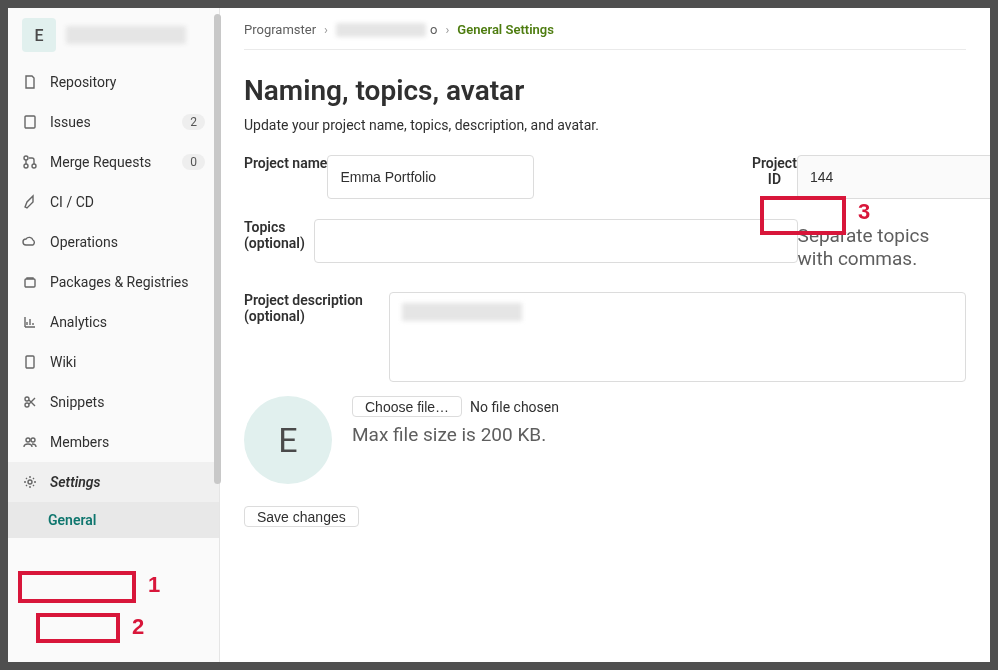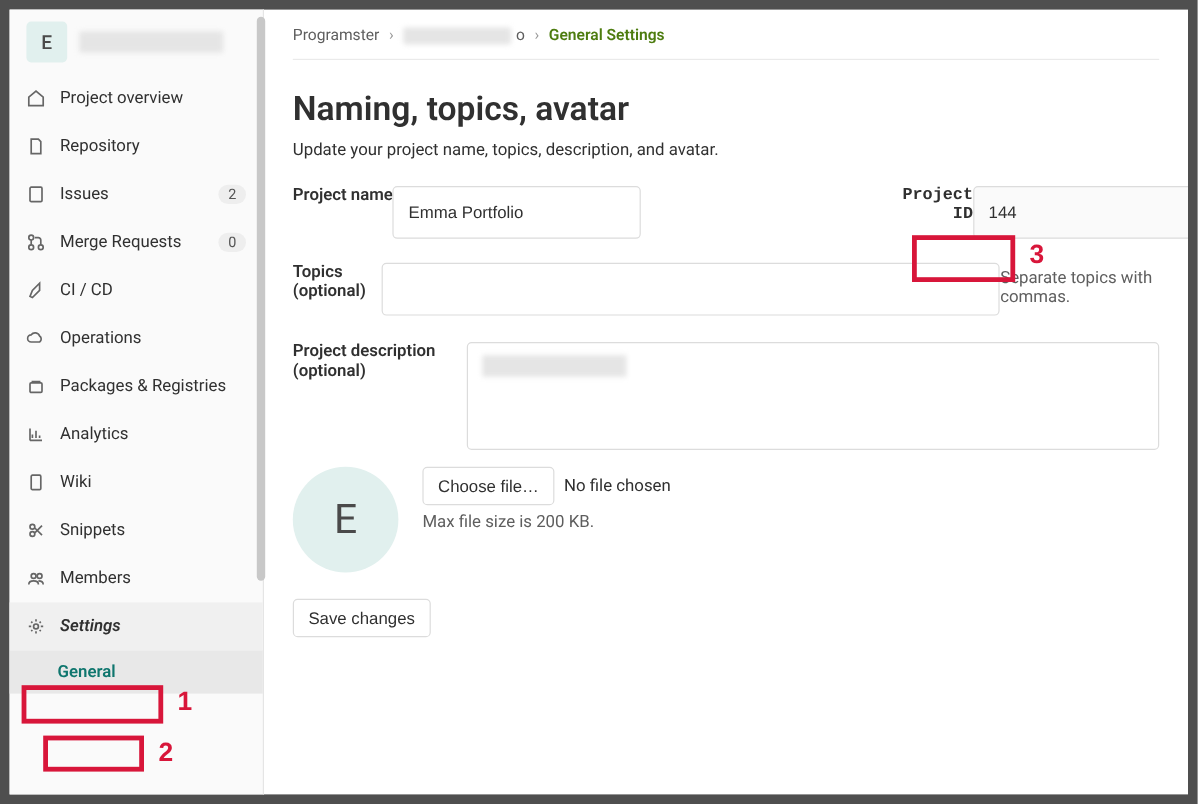--- a/index.html
+++ b/index.html
@@ -24,54 +24,46 @@
 .breadcrumb .sep { color: #999; }
 .bc-redact { display: inline-block; width: 90px; height: 14px; background: #e5e5e5; filter: blur(2px); border-radius: 2px; vertical-align: middle; }
 .hr { border: none; border-top: 1px solid #eaeaea; margin-bottom: 24px; }
 h2 { font-size: 28px; font-weight: 600; color: #303030; margin-bottom: 10px; }
 .subtitle { font-size: 14px; color: #303030; margin-bottom: 22px; }
 .row { display: flex; gap: 18px; margin-bottom: 20px; }
 .field { display: flex; flex-direction: row; }
 .field-label { font-size: 14px; font-weight: 600; color: #303030; margin-bottom: 6px; }
 .input { height: 44px; border: 1px solid #dcdcdc; border-radius: 4px; padding: 0 12px; font-size: 14px; color: #303030; background: #fff; }
 .input[readonly] { background: #fafafa; }
-.hint { font-size: 14px; color: #5e5e5e; margin-top: 5px; }
+.hint { font-size: 19px; color: #5e5e5e; margin-top: 5px; }
 .desc-textarea-wrap { width: 100%; border: 1px solid #dcdcdc; border-radius: 4px; padding: 10px 12px; height: 90px; }
 .desc-redact { width: 120px; height: 18px; background: #e5e5e5; filter: blur(2px); }
 .avatar-row { display: flex; gap: 20px; align-items: flex-start; margin-top: 14px; margin-bottom: 20px; }
 .avatar-big { width: 88px; height: 88px; background: #e1f0ee; border-radius: 50%; display: flex; align-items: center; justify-content: center; font-size: 34px; font-weight: 400; color: #4a4a4a; }
 .avatar-right { flex: 1; }
 .avatar-right .field-label { margin-bottom: 8px; }
 .file-row { display: flex; align-items: center; gap: 8px; margin-bottom: 6px; }
-.btn { height: 32px; padding: 0 12px; border: 1px solid #dcdcdc; background: #fff; border-radius: 4px; font-size: 14px; color: #303030; cursor: pointer; display: inline-flex; align-items: center; }
+.btn { height: 21px; padding: 0 12px; border: 1px solid #dcdcdc; background: #fff; border-radius: 4px; font-size: 14px; color: #303030; cursor: pointer; display: inline-flex; align-items: center; }
 .file-status { font-size: 14px; color: #303030; }
 .save-btn { margin-top: 2px; }
 .annot-box { position: absolute; border: 4px solid #d8163a; pointer-events: none; }
 .annot-label { position: absolute; color: #d8163a; font-weight: 700; font-size: 22px; pointer-events: none; font-family: sans-serif; }
 svg { stroke: #666; fill: none; stroke-width: 1.4; }
 </style>
 </head>
 <body>
 
 <div class="frame">
   <aside class="sidebar">
     <div class="sb-scroll"></div>
     <div class="sb-header">
       <div class="sb-avatar">E</div>
       <div class="sb-title-redact"></div>
     </div>
     <ul class="nav">
-      <li class="nav-item">
-        <span class="icon">
-            <svg viewBox="0 0 16 16" width="16" height="16">
-              <path d="M2 7l6-5 6 5v7H2z"></path>
-            </svg>
-          </span>
-        <span class="label">Project overview</span>
-      </li>
       <li class="nav-item">
         <span class="icon">
             <svg viewBox="0 0 16 16" width="16" height="16">
               <path d="M4 2h6l2 2v10H4z"></path>
             </svg>
           </span>
         <span class="label">Repository</span>
       </li>
       <li class="nav-item">
         <span class="icon">
@@ -185,21 +177,21 @@
 
     <h2>Naming, topics, avatar</h2>
     <p class="subtitle">Update your project name, topics, description, and avatar.</p>
 
     <div class="row">
       <div class="field" style="flex: 0 0 490px;">
         <label class="field-label">Project name</label>
         <input class="input" type="text" value="Emma Portfolio" style="">
       </div>
       <div class="field" style="flex: 1;">
-        <label class="field-label" style="text-align:right;font-family:Liberation Mono, monospace;">Project ID</label>
+        <label class="field-label" style="text-align:center;">Project ID</label>
         <input class="input" type="text" readonly="" value="144" style="">
       </div>
     </div>
 
     <div class="field" style="margin-bottom: 22px;">
       <label class="field-label">Topics (optional)</label>
       <input class="input" type="text" style="width: 100%;" value="">
       <div class="hint">Separate topics with commas.</div>
     </div>
 

